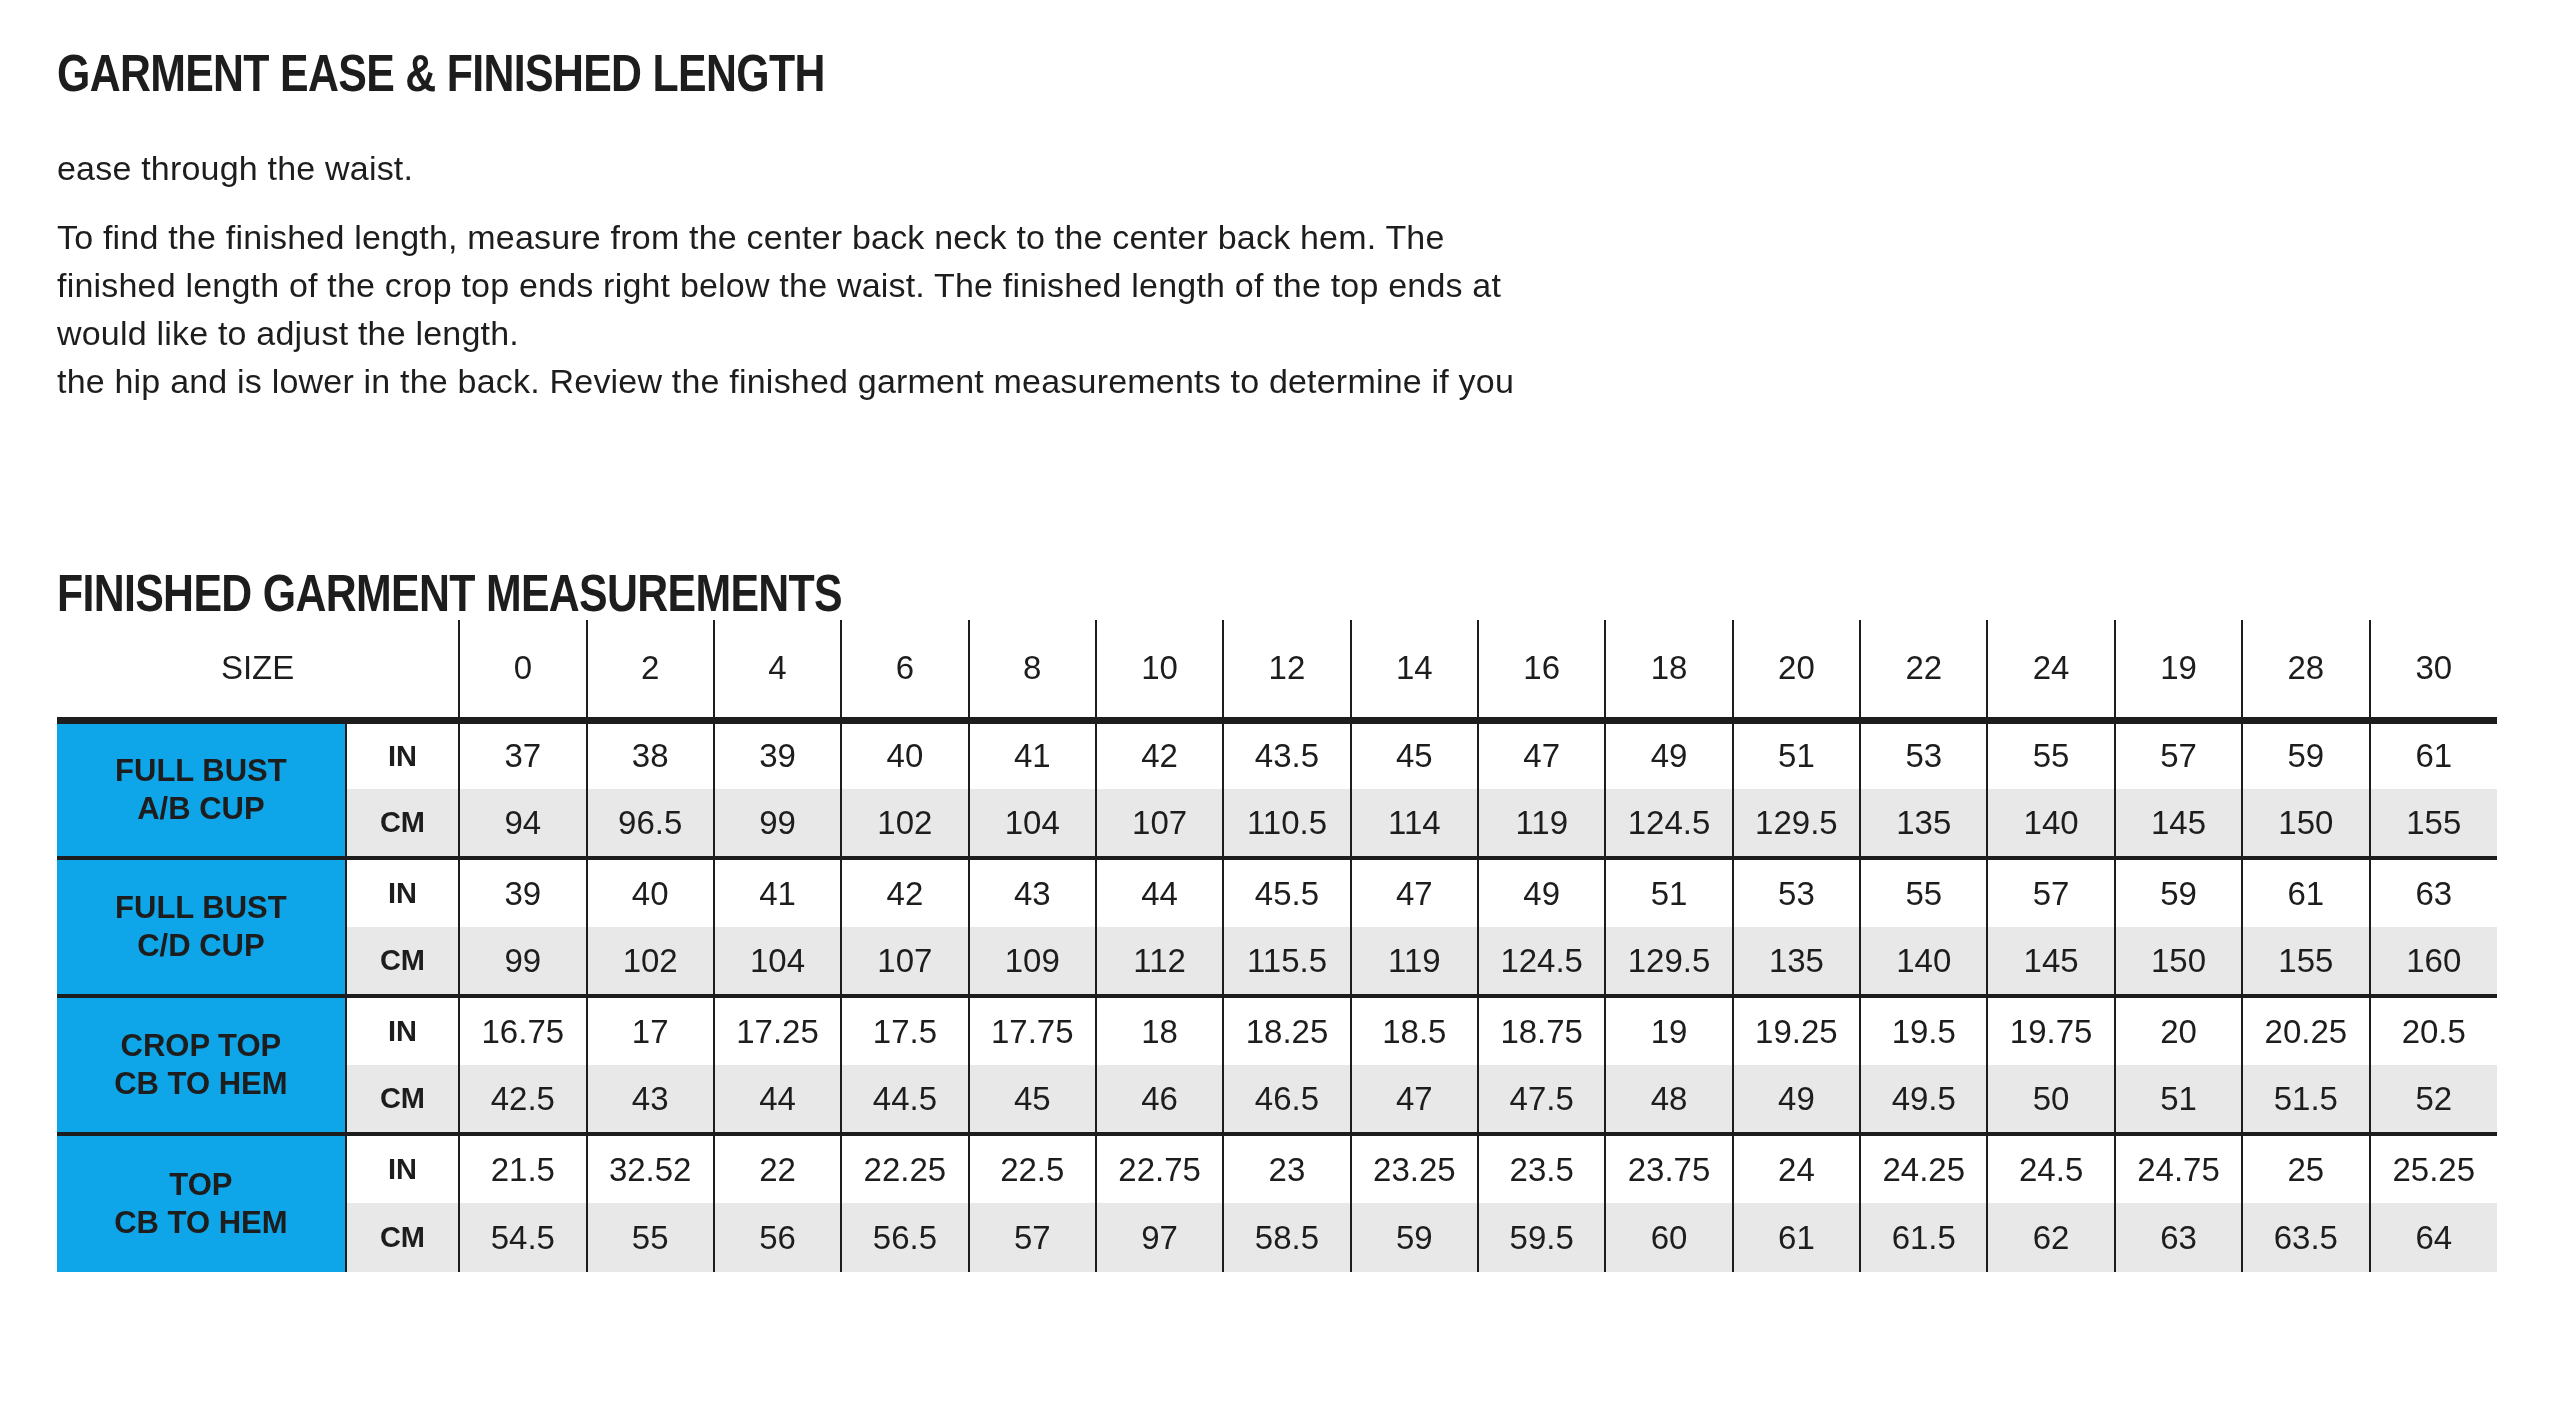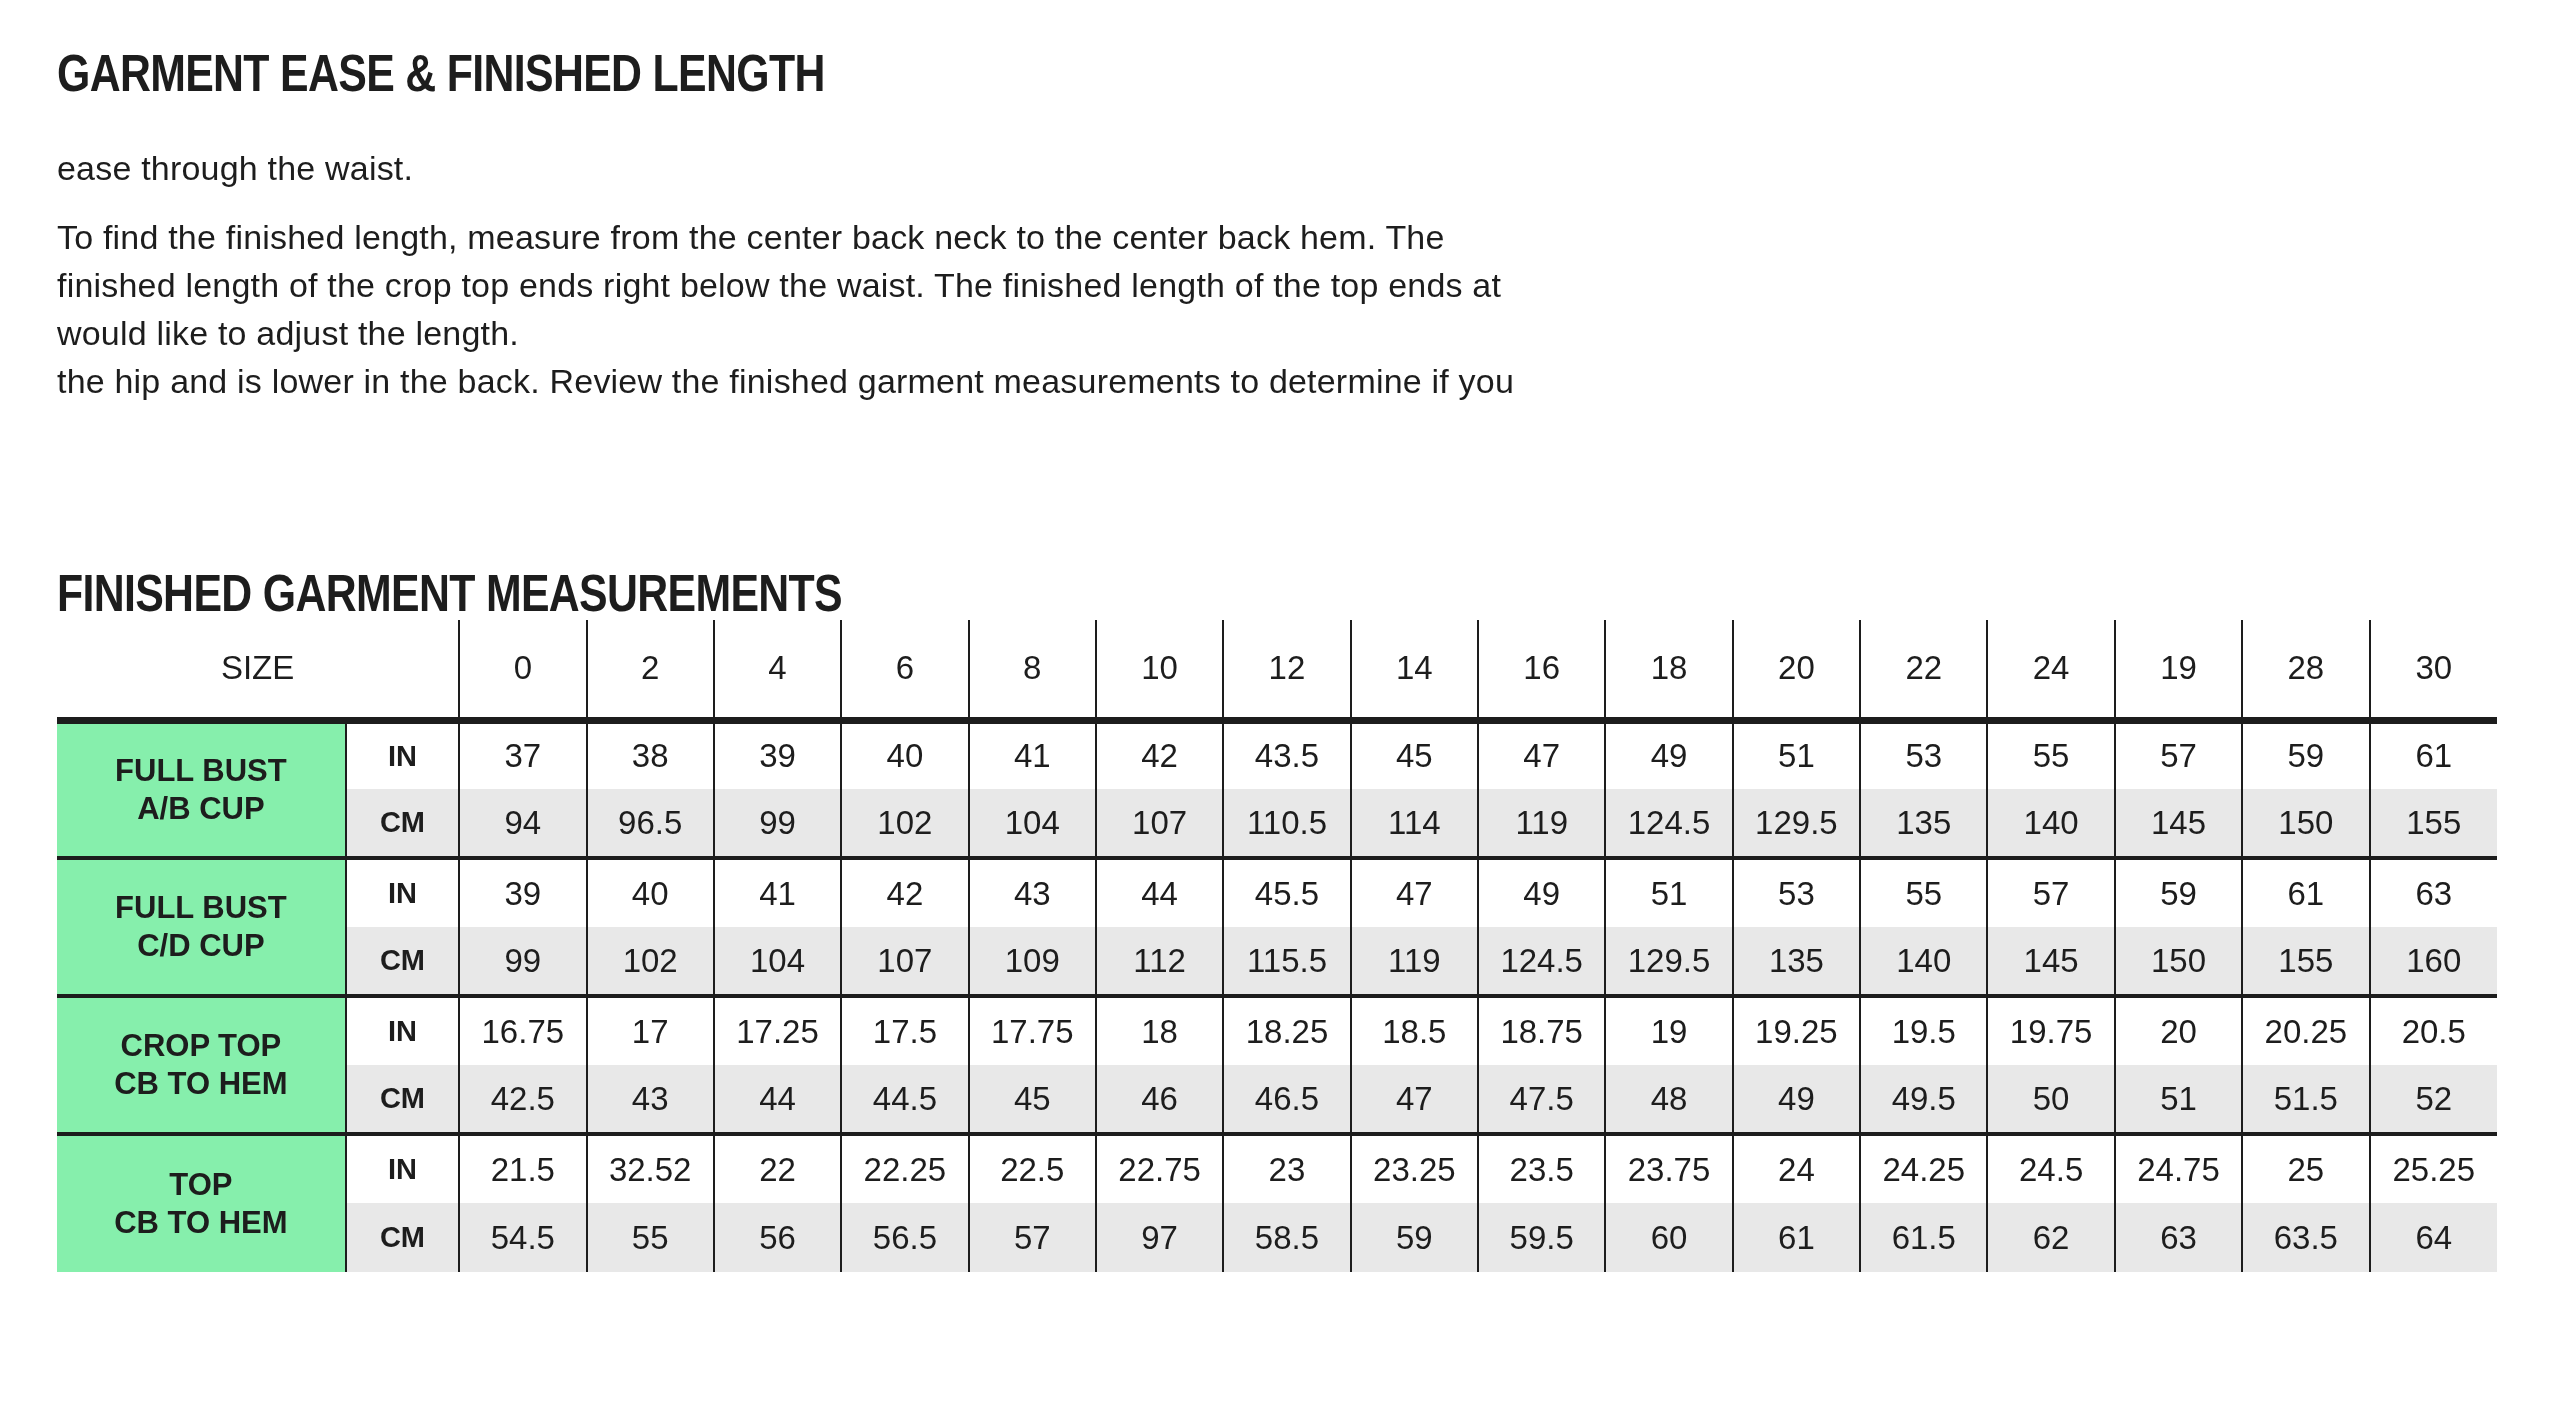--- a/index.html
+++ b/index.html
@@ -49,21 +49,21 @@
   
   thead tr { height: 100px; }
   thead th { border-bottom: 7.4px solid #1d1d1d; font-weight: 700; font-size: 33px; }
   thead th.size-col { border-left: 2.5px solid #1d1d1d; }
   
   tbody tr { height: 69px; }
   tbody th.rowlabel {
     font-weight: 700;
     font-size: 31px;
     line-height: 38px;
-    background: #86efac;
+    background: #0ea5e9;
   }
   tbody td { border-left: 2.5px solid #1d1d1d; font-size: 33px; }
   tbody td.unit { font-weight: 700; font-size: 29px; }
   tbody tr.cm-row td { background: #e8e8e8; }
   tbody tr.group-start > * { border-top: 4.1px solid #1d1d1d; }
 </style>
 </head>
 <body>
 
 <div class="content">

